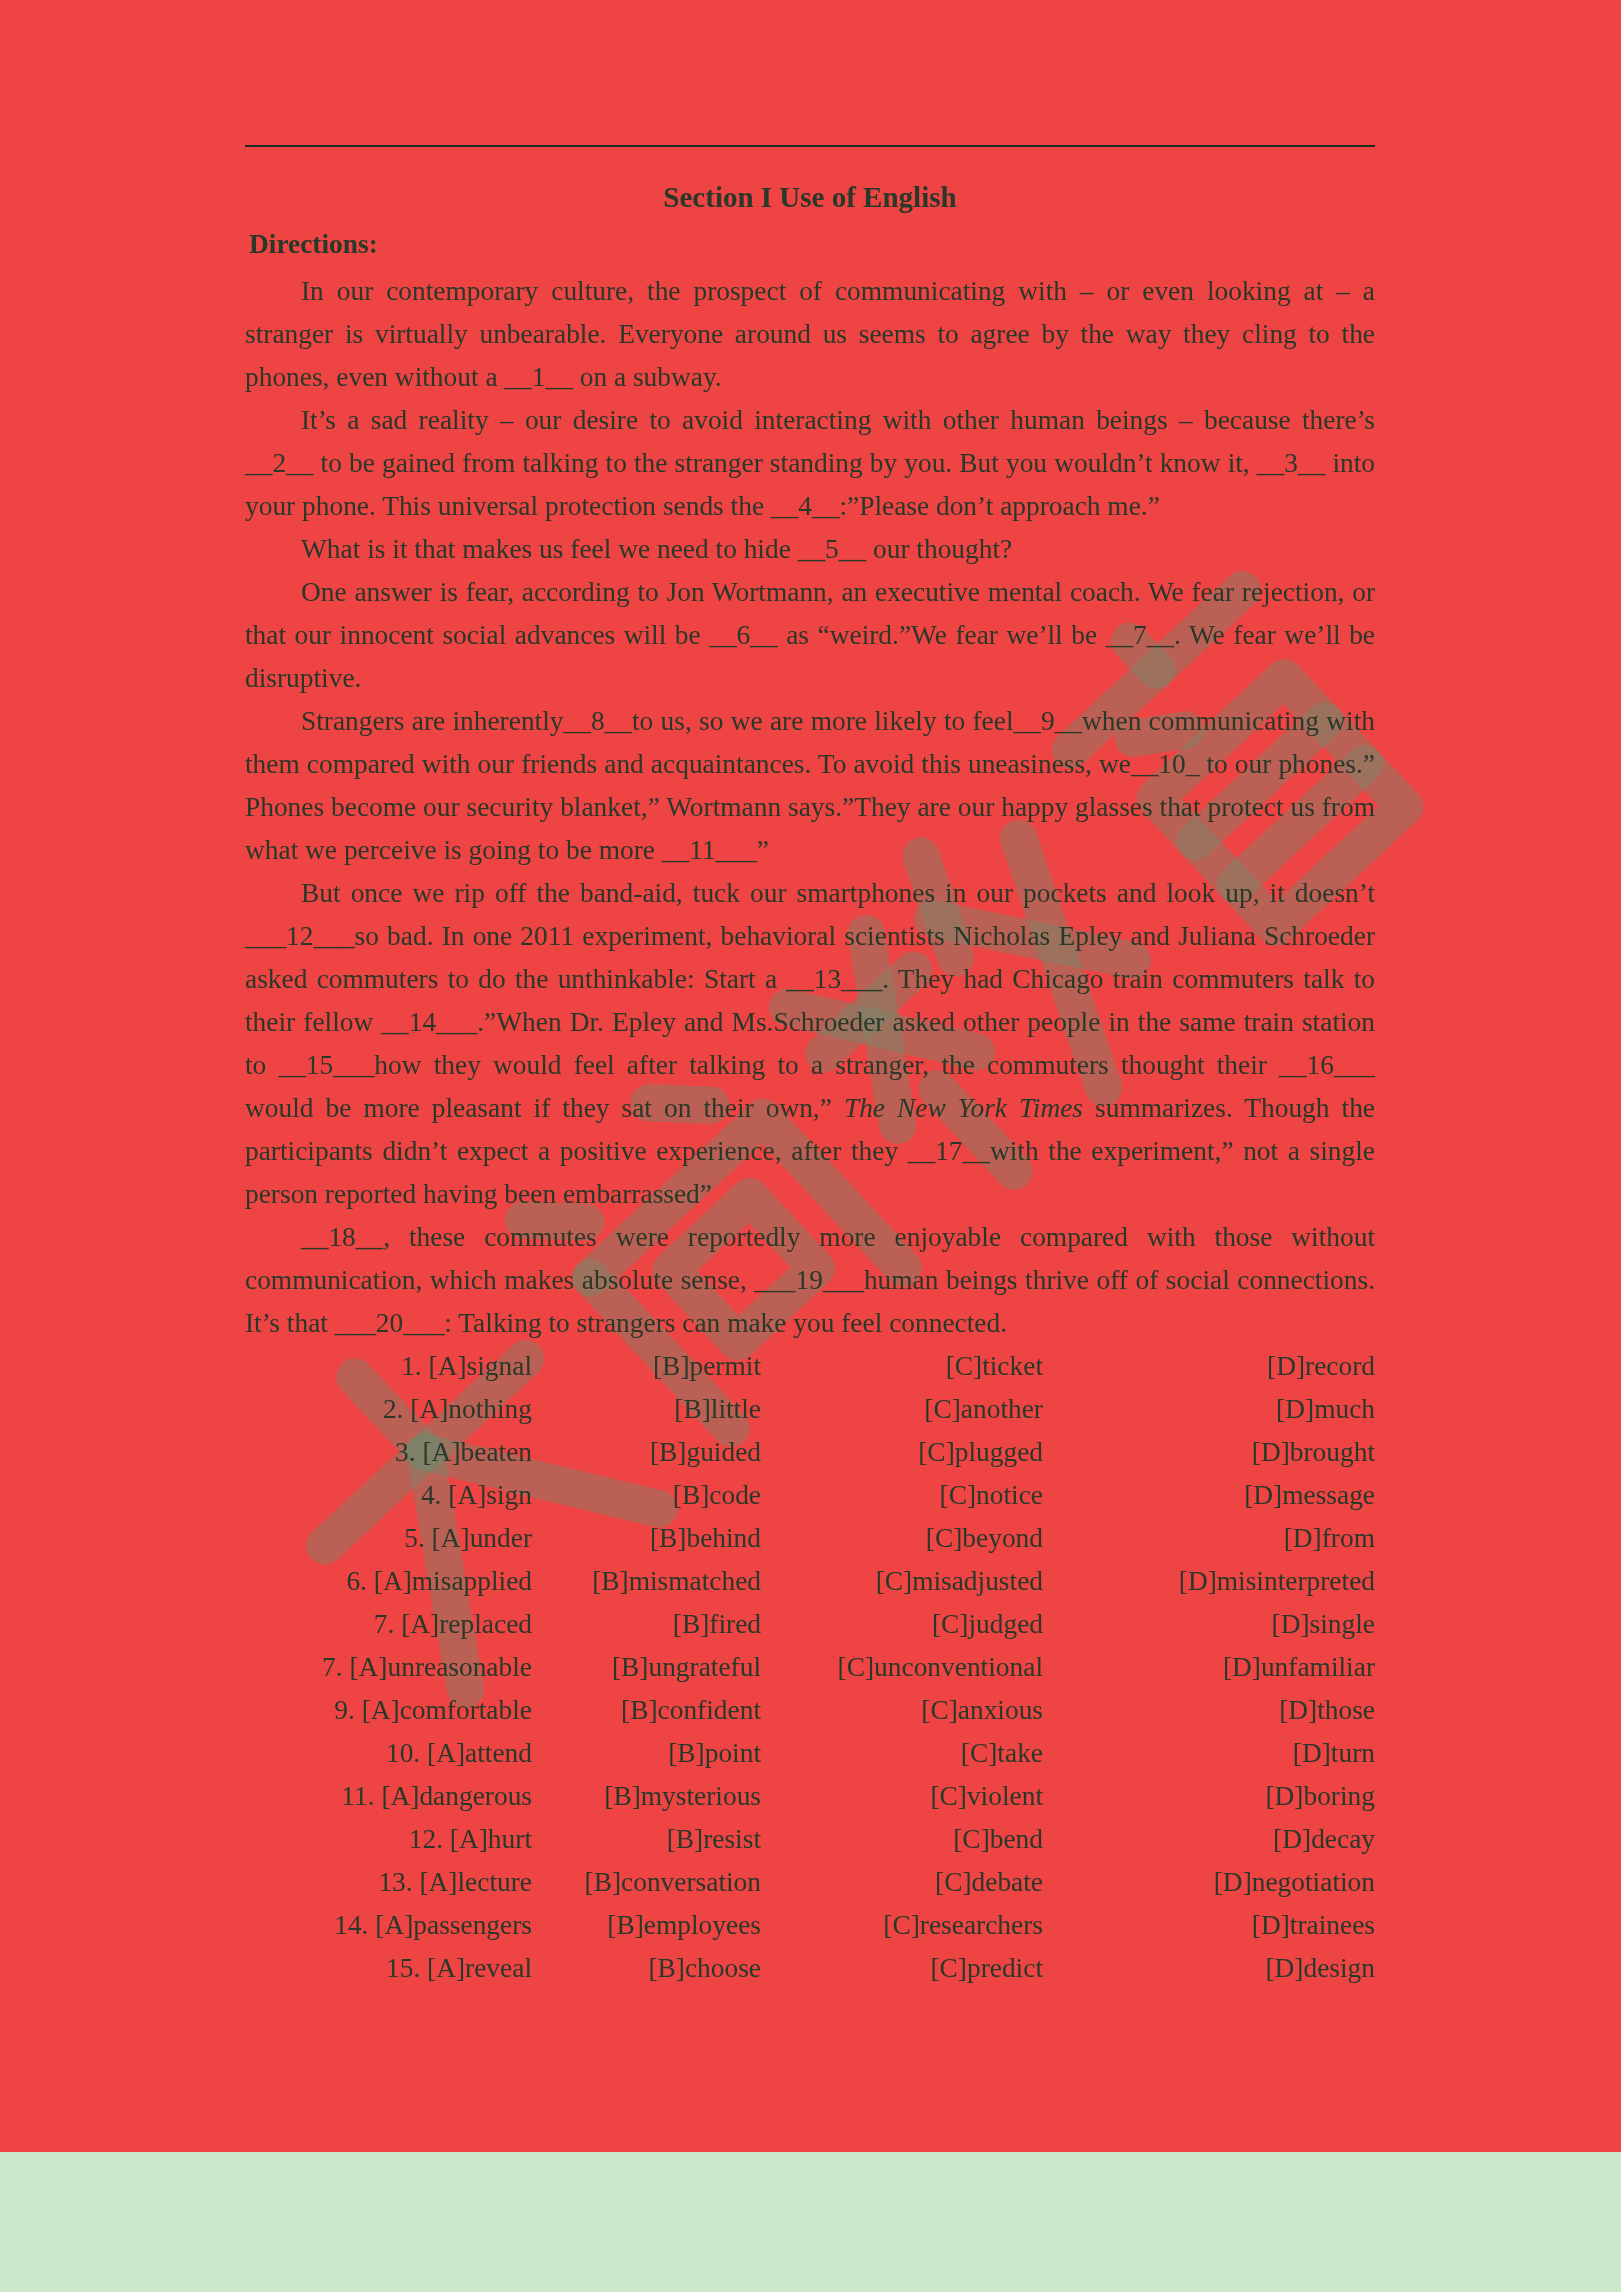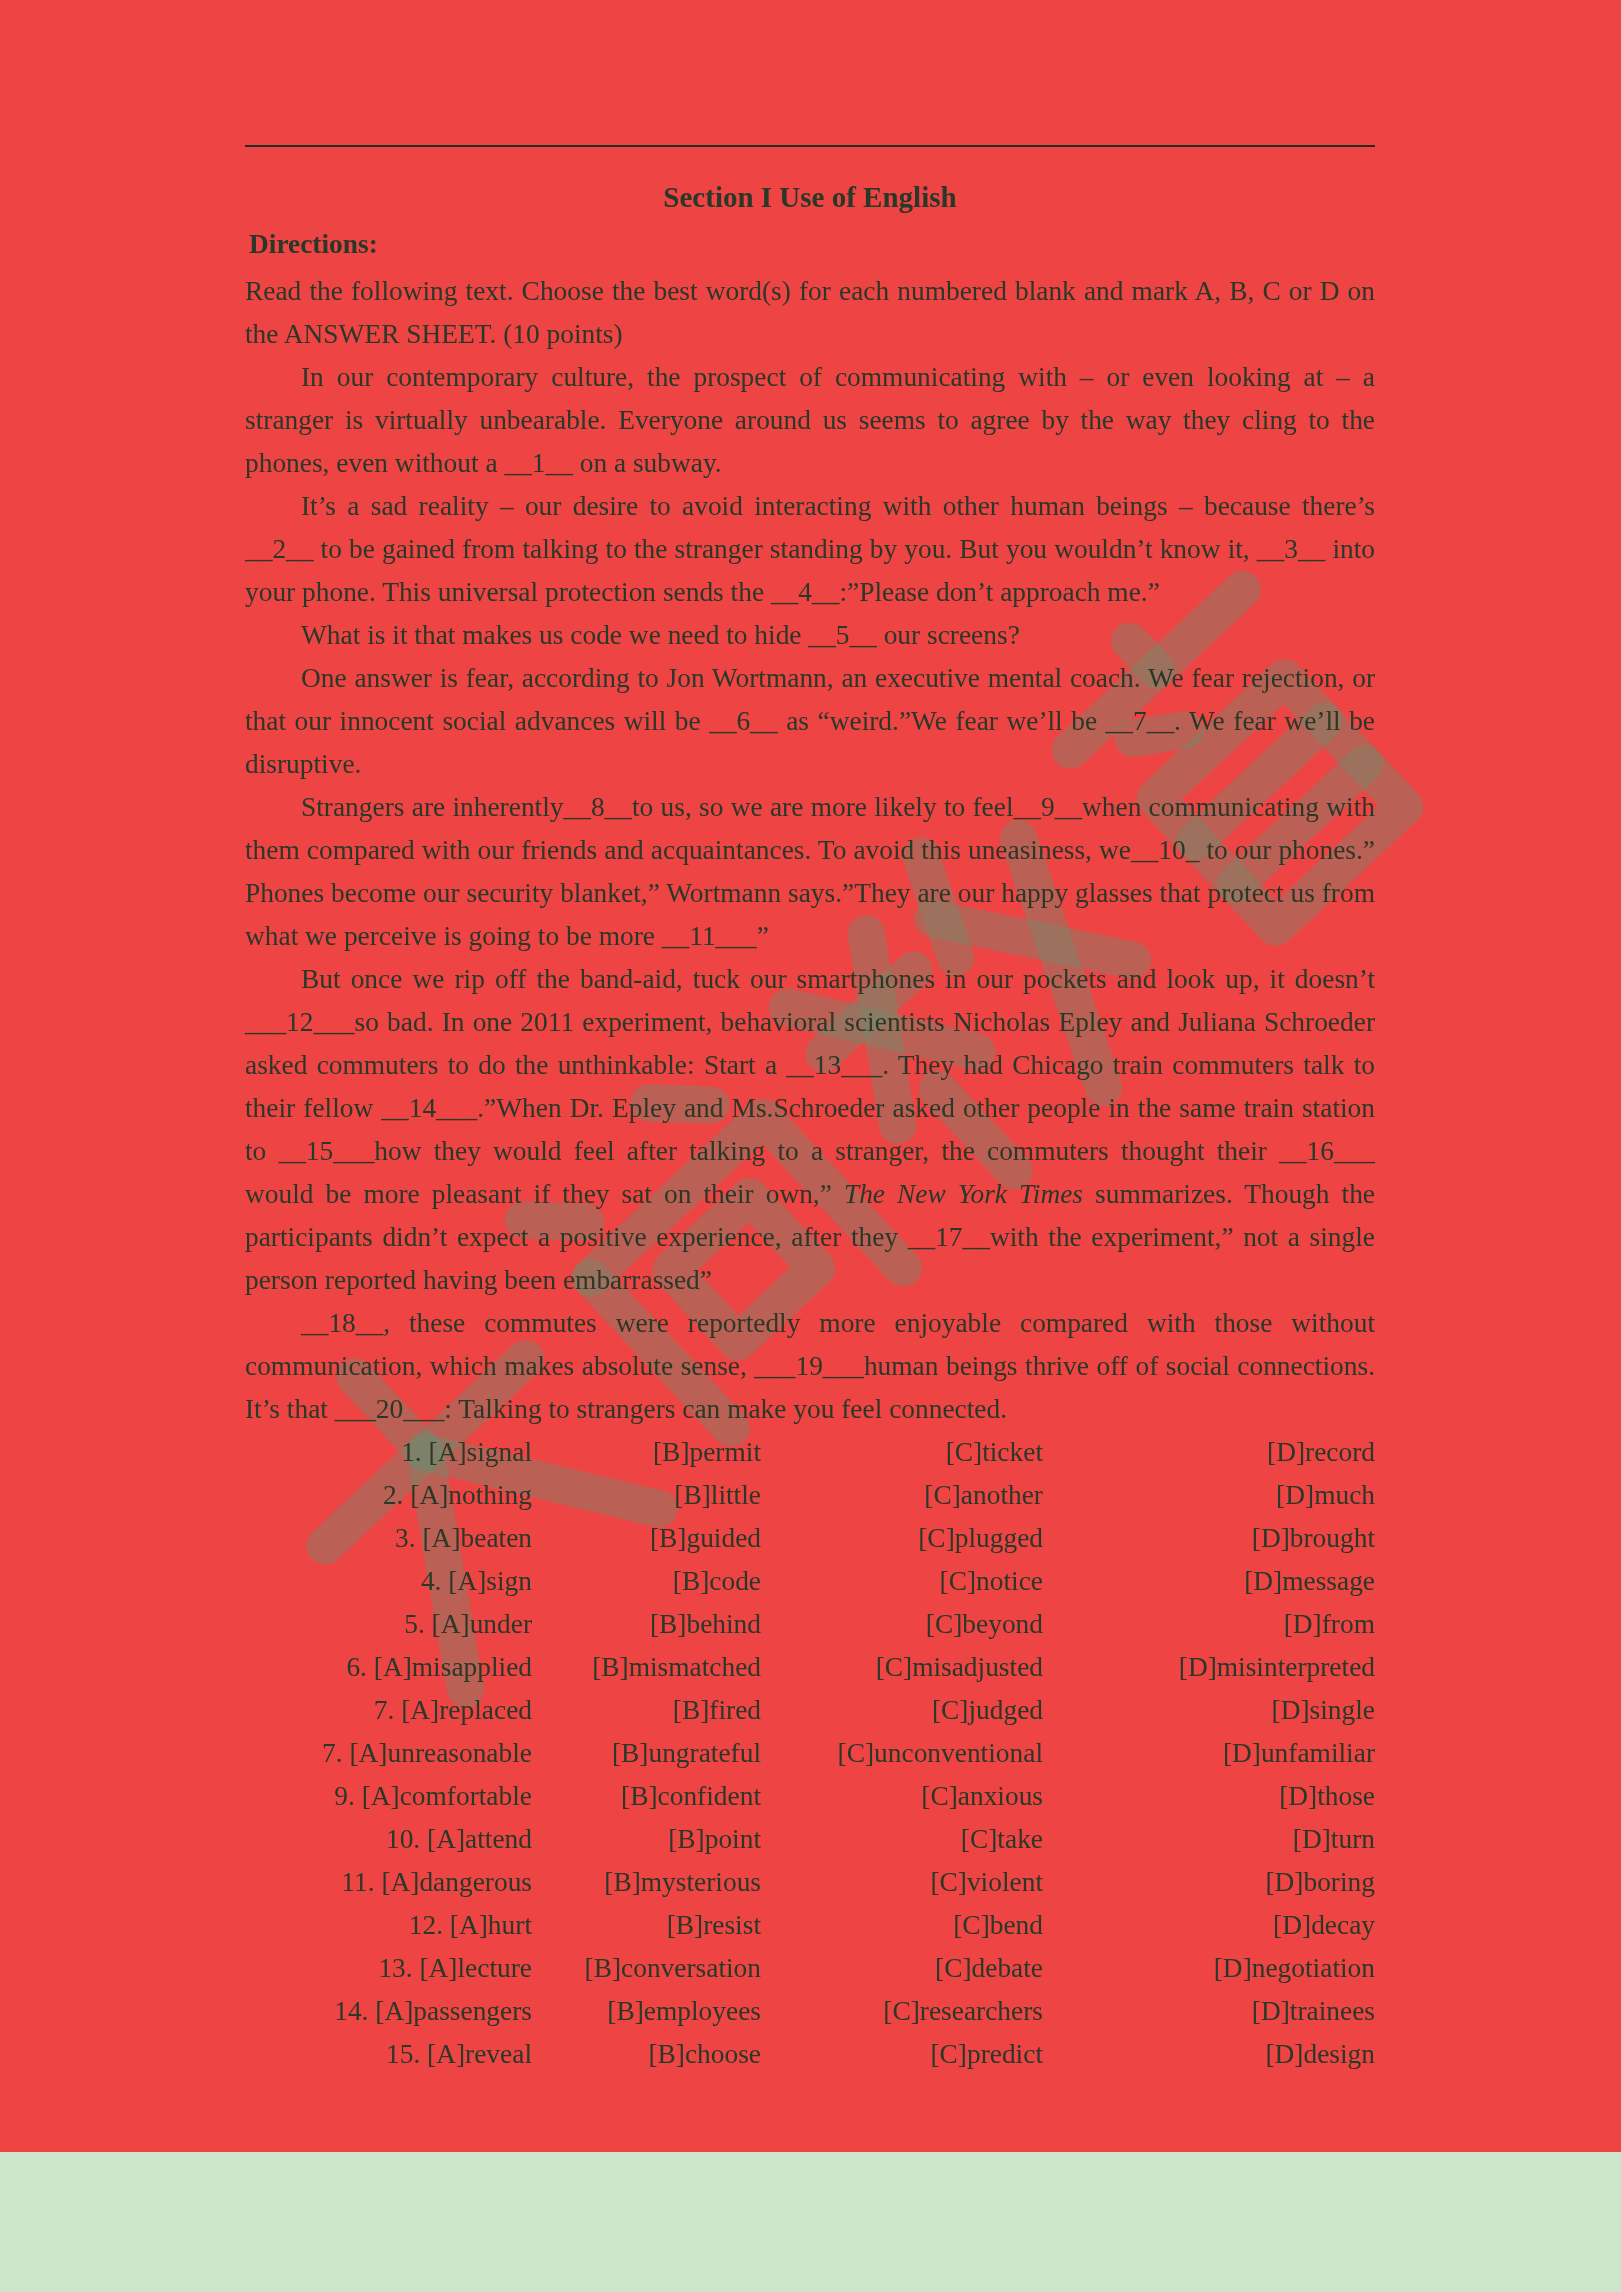--- a/index.html
+++ b/index.html
@@ -72,26 +72,25 @@
       </g>
     </g>
   </svg>
 
   <div class="content">
     <div class="rule"></div>
 
     <div class="title">Section I Use of English</div>
 
     <p class="dir-label">Directions:</p>
-    <p class="dir-text">Read the following text. Choose the best word(s) for each numbered blank and mark A, B, C or D on the ANSWER SHEET. (10 points)</p>
 
     <div id="passage">
         <p class="para"><span>In our contemporary culture, the prospect of communicating with – or even looking at – a stranger is virtually unbearable. Everyone around us seems to agree by the way they cling to the phones, even without a __1__ on a subway.</span></p>
         <p class="para"><span>It’s a sad reality – our desire to avoid interacting with other human beings – because there’s __2__ to be gained from talking to the stranger standing by you. But you wouldn’t know it, __3__ into your phone. This universal protection sends the __4__:”Please don’t approach me.”</span></p>
-        <p class="para"><span>What is it that makes us code we need to hide __5__ our screens?</span></p>
+        <p class="para"><span>What is it that makes us feel we need to hide __5__ our thought?</span></p>
         <p class="para"><span>One answer is fear, according to Jon Wortmann, an executive mental coach. We fear rejection, or that our innocent social advances will be __6__ as “weird.”We fear we’ll be __7__. We fear we’ll be disruptive.</span></p>
         <p class="para"><span>Strangers are inherently__8__to us, so we are more likely to feel__9__when communicating with them compared with our friends and acquaintances. To avoid this uneasiness, we__10_ to our phones.” Phones become our security blanket,” Wortmann says.”They are our happy glasses that protect us from what we perceive is going to be more __11___”</span></p>
         <p class="para"><span>But once we rip off the band-aid, tuck our smartphones in our pockets and look up, it doesn’t ___12___so bad. In one 2011 experiment, behavioral scientists Nicholas Epley and Juliana Schroeder asked commuters to do the unthinkable: Start a __13___. They had Chicago train commuters talk to their fellow __14___.”When Dr. Epley and Ms.Schroeder asked other people in the same train station to __15___how they would feel after talking to a stranger, the commuters thought their __16___ would be more pleasant if they sat on their own,” </span><i>The New York Times</i><span> summarizes. Though the participants didn’t expect a positive experience, after they __17__with the experiment,” not a single person reported having been embarrassed”</span></p>
         <p class="para"><span>__18__, these commutes were reportedly more enjoyable compared with those without communication, which makes absolute sense, ___19___human beings thrive off of social connections. It’s that ___20___: Talking to strangers can make you feel connected.</span></p>
       </div>
 
     <div id="options">
         <div class="opt-row">
           <div class="opt-cell">1. [A]signal</div>
           <div class="opt-cell">[B]permit</div>

